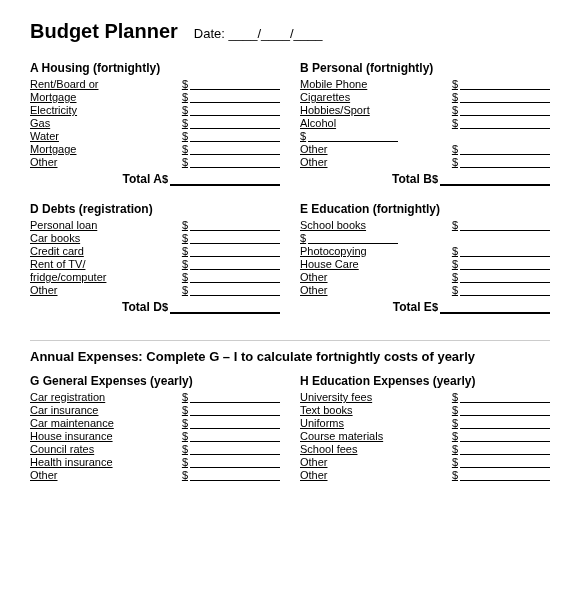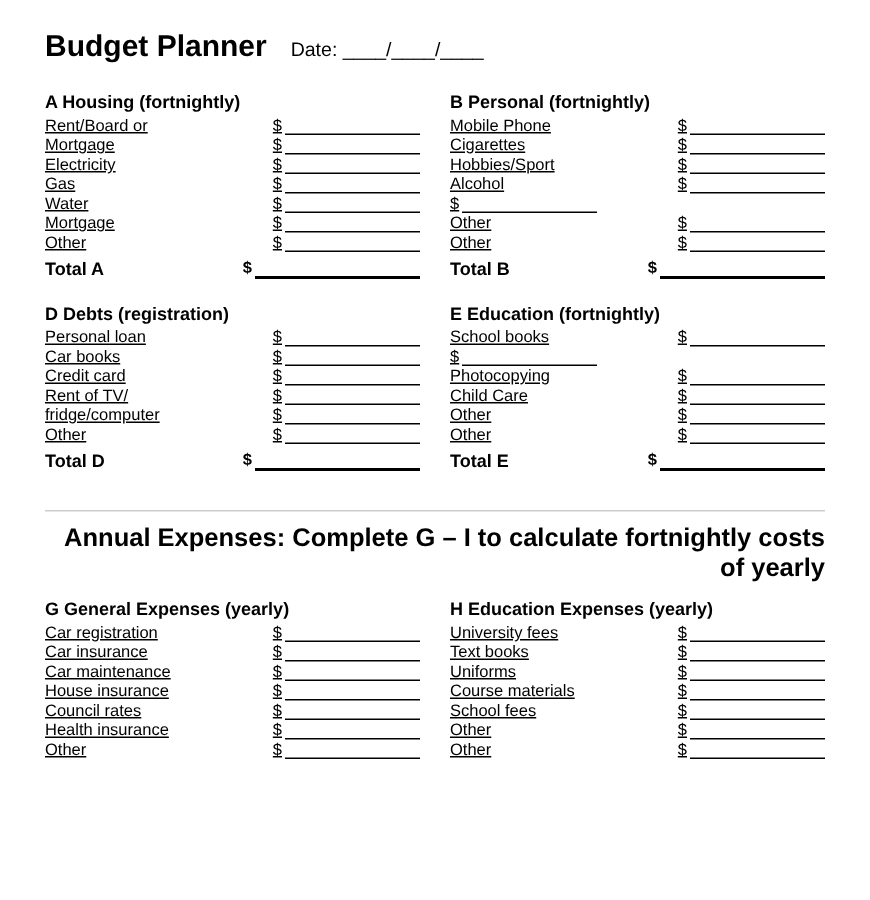--- a/index.html
+++ b/index.html
@@ -65,36 +65,37 @@
     .total-row {
       display: flex;
       align-items: center;
       margin-top: 4px;
       margin-bottom: 2px;
     }
     .total-label {
       font-weight: bold;
       font-size: 12px;
       flex: 1;
+      text-align: right;
     }
     .total-dollar {
       font-size: 11px;
       font-weight: bold;
       margin-right: 2px;
     }
     .total-line {
       width: 110px;
       border-bottom: 2px solid #000;
       display: inline-block;
       height: 14px;
     }
     .annual-banner {
       font-weight: bold;
-      font-size: 17px;
-      text-align: right;
+      font-size: 13px;
+      text-align: left;
       margin: 10px 0 10px 0;
       border-top: 1px solid #ccc;
       padding-top: 8px;
     }
   </style>
 </head>
 <body>
 
 <div class="title-row">
   <span class="page-title">Budget Planner</span>
@@ -246,21 +247,21 @@
         <div class="row">
           <span class="row-dollar">$</span>
           <span class="row-line"></span>
         </div>
         <div class="row">
           <span class="row-label">Photocopying</span>
           <span class="row-dollar">$</span>
           <span class="row-line"></span>
         </div>
         <div class="row">
-          <span class="row-label">Child Care</span>
+          <span class="row-label">House Care</span>
           <span class="row-dollar">$</span>
           <span class="row-line"></span>
         </div>
         <div class="row">
           <span class="row-label">Other</span>
           <span class="row-dollar">$</span>
           <span class="row-line"></span>
         </div>
         <div class="row">
           <span class="row-label">Other</span>

